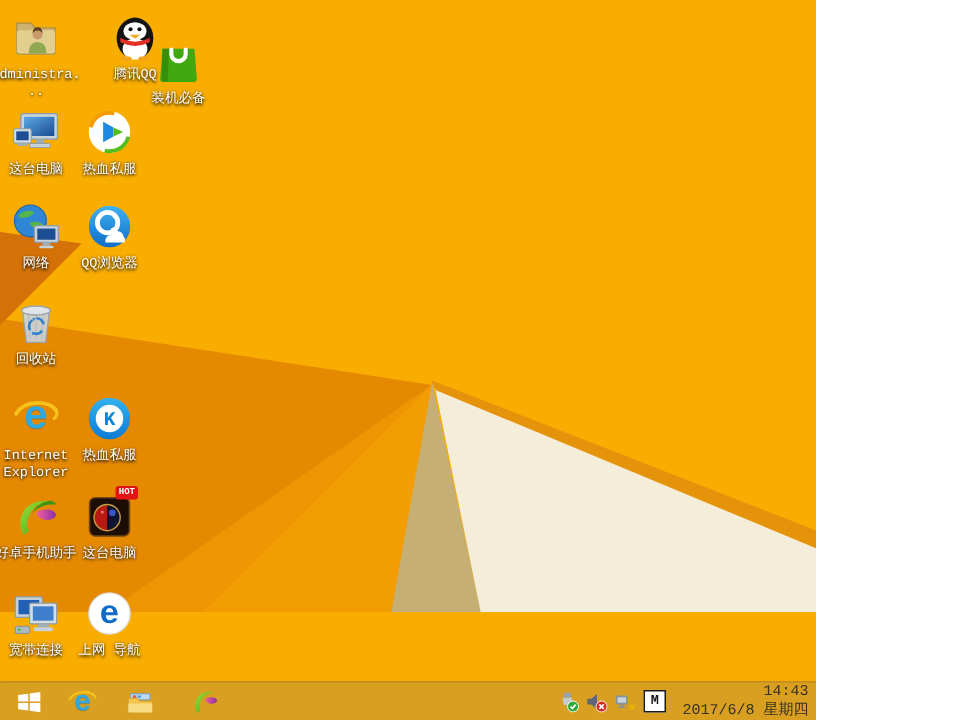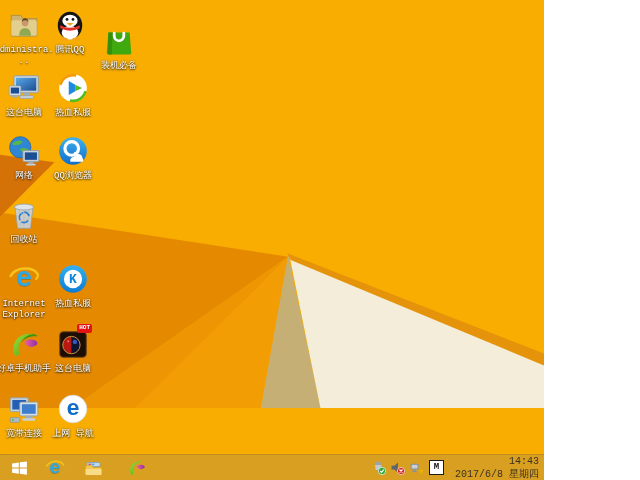--- a/index.html
+++ b/index.html
@@ -81,21 +81,21 @@
       <path d="M4,7 h9 l2,3 h13 v15 a1.5,1.5 0 0 1 -1.5,1.5 h-21 a1.5,1.5 0 0 1 -1.5,-1.5 Z" fill="#CDB272" stroke="#A98F48" stroke-width="0.8"></path>
       <rect x="4" y="11.5" width="24" height="14.5" rx="1.5" fill="#E2CE8E"></rect>
       <path d="M11.5,26 C11.5,20.5 14,19 17,19 C20,19 22.5,20.5 22.5,26 Z" fill="#8FA851"></path>
       <circle cx="17" cy="14.2" r="3.1" fill="#C9996B"></circle>
       <path d="M13.9,13.6 C13.9,10.8 15.2,9.6 17,9.6 C18.8,9.6 20.1,10.8 20.1,13.6 C19.4,12.1 18.6,11.6 17,11.6 C15.4,11.6 14.6,12.1 13.9,13.6 Z" fill="#5E3F1E"></path>
     </svg>
       </div>
     <div class="ilabel">Administra...</div>
   </div>
 
-  <div class="dicon" style="left:40px;top:8px">
+  <div class="dicon" style="left:60px;top:8px">
     <div class="iwrap">
         <svg viewBox="0 0 32 32">
       <ellipse cx="16" cy="16.5" rx="11.5" ry="13" fill="#141414"></ellipse>
       <ellipse cx="16" cy="12" rx="7.2" ry="5.6" fill="#fff"></ellipse>
       <ellipse cx="16" cy="23.2" rx="7.8" ry="6.6" fill="#fff"></ellipse>
       <circle cx="13.2" cy="10.8" r="1.3" fill="#111"></circle>
           <circle cx="18.8" cy="10.8" r="1.3" fill="#111"></circle>
       <polygon points="12.6,14.2 19.4,14.2 16,16.8" fill="#F2A51E"></polygon>
       <path d="M6.8,16.2 Q16,21 25.2,16.2 L25.2,19 Q16,23.6 6.8,19 Z" fill="#E03028"></path>
       <ellipse cx="10.5" cy="29.2" rx="3.4" ry="1.5" fill="#F2A51E"></ellipse>

